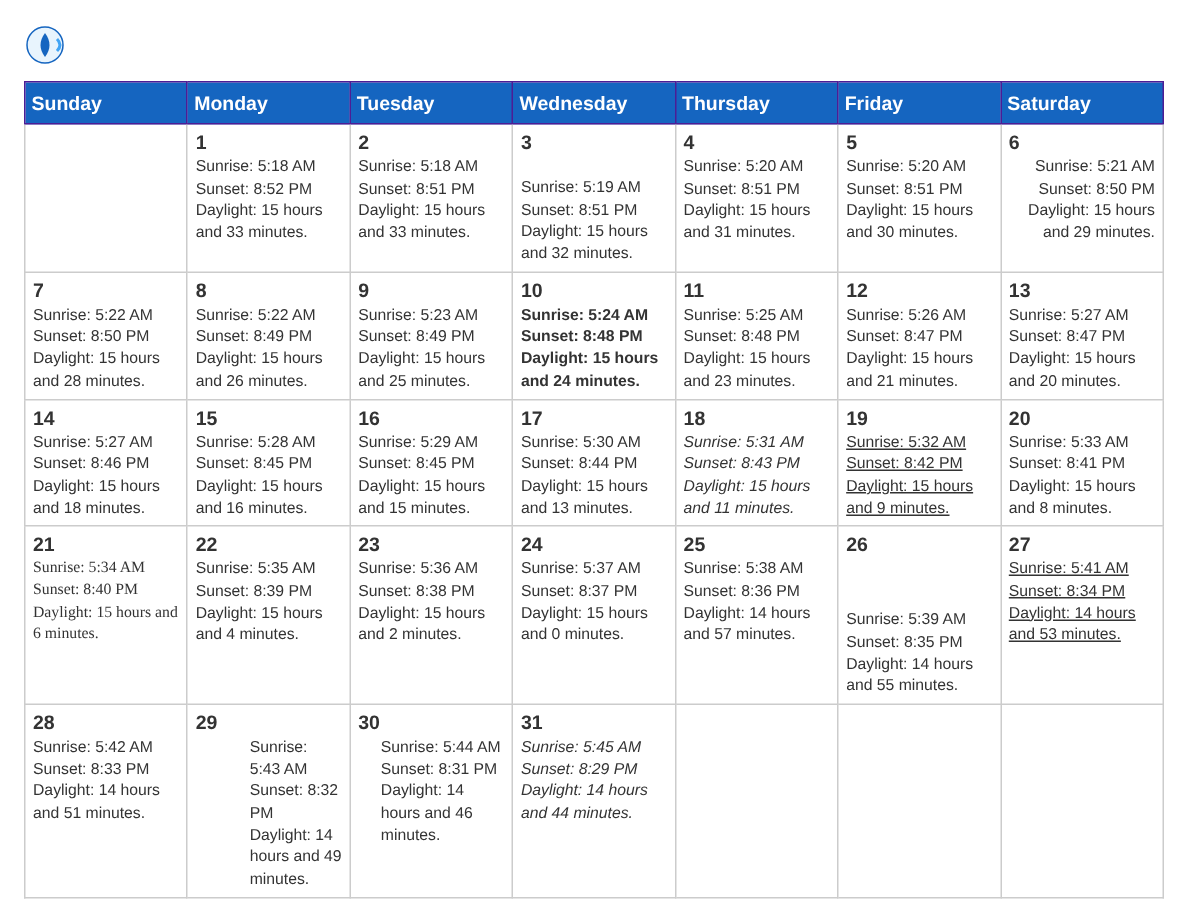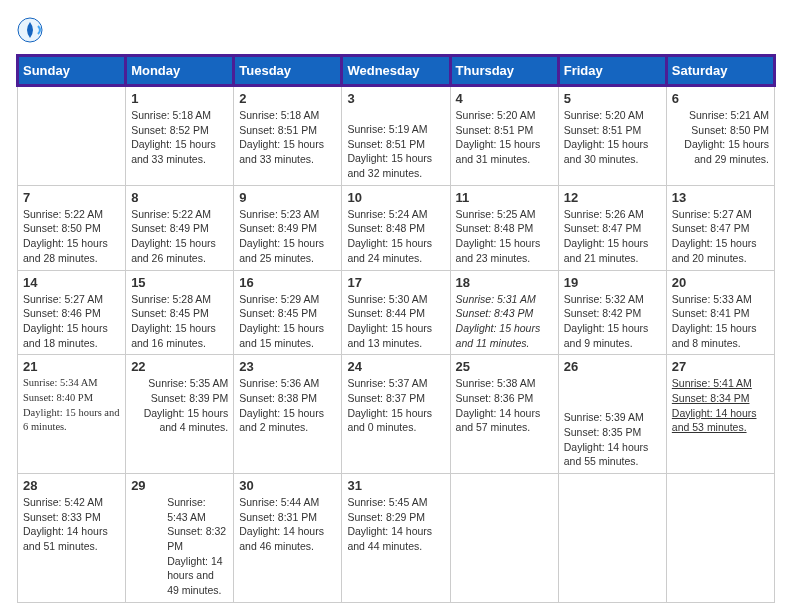--- a/index.html
+++ b/index.html
@@ -52,21 +52,21 @@
       border-collapse: collapse;
       font-size: 11px;
     }
     .calendar th {
       background-color: #1565c0;
       color: #fff;
       padding: 6px 4px;
       text-align: left;
       font-size: 13px;
       font-weight: bold;
-      border: 3px solid #4c1d95;
+      border: 1px solid #4c1d95;
     }
     .calendar td {
       border: 1px solid #ccc;
       vertical-align: top;
       padding: 4px 5px;
       width: 108px;
       min-height: 70px;
       background: #fff;
     }
     .day-number {
@@ -171,21 +171,21 @@
 Daylight: 15 hours and 26 minutes.</div>
         </td>
         <td>
           <span class="day-number">9</span>
           <div class="day-info" style="white-space: pre-line;">Sunrise: 5:23 AM
 Sunset: 8:49 PM
 Daylight: 15 hours and 25 minutes.</div>
         </td>
         <td>
           <span class="day-number">10</span>
-          <div class="day-info" style="white-space: pre-line;">Sunrise: 5:24 AM
+          <div class="day-info" style="white-space: pre-line; font-weight: bold;">Sunrise: 5:24 AM
 Sunset: 8:48 PM
 Daylight: 15 hours and 24 minutes.</div>
         </td>
         <td>
           <span class="day-number">11</span>
           <div class="day-info" style="white-space: pre-line;">Sunrise: 5:25 AM
 Sunset: 8:48 PM
 Daylight: 15 hours and 23 minutes.</div>
         </td>
         <td>
@@ -227,41 +227,41 @@
 Daylight: 15 hours and 13 minutes.</div>
         </td>
         <td>
           <span class="day-number">18</span>
           <div class="day-info" style="white-space: pre-line; font-style: italic;">Sunrise: 5:31 AM
 Sunset: 8:43 PM
 Daylight: 15 hours and 11 minutes.</div>
         </td>
         <td>
           <span class="day-number">19</span>
-          <div class="day-info" style="white-space: pre-line;">Sunrise: 5:32 AM
+          <div class="day-info" style="white-space: pre-line; text-decoration: underline;">Sunrise: 5:32 AM
 Sunset: 8:42 PM
 Daylight: 15 hours and 9 minutes.</div>
         </td>
         <td>
           <span class="day-number">20</span>
           <div class="day-info" style="white-space: pre-line;">Sunrise: 5:33 AM
 Sunset: 8:41 PM
 Daylight: 15 hours and 8 minutes.</div>
         </td>
       </tr>
       <tr>
         <td>
           <span class="day-number">21</span>
           <div class="day-info" style="white-space: pre-line; font-family: Liberation Serif, serif;">Sunrise: 5:34 AM
 Sunset: 8:40 PM
 Daylight: 15 hours and 6 minutes.</div>
         </td>
         <td>
           <span class="day-number">22</span>
-          <div class="day-info" style="white-space: pre-line; text-align: right;">Sunrise: 5:35 AM
+          <div class="day-info" style="white-space: pre-line;">Sunrise: 5:35 AM
 Sunset: 8:39 PM
 Daylight: 15 hours and 4 minutes.</div>
         </td>
         <td>
           <span class="day-number">23</span>
           <div class="day-info" style="white-space: pre-line;">Sunrise: 5:36 AM
 Sunset: 8:38 PM
 Daylight: 15 hours and 2 minutes.</div>
         </td>
         <td>
@@ -297,27 +297,27 @@
 Daylight: 14 hours and 51 minutes.</div>
         </td>
         <td>
           <span class="day-number">29</span>
           <div class="day-info" style="white-space: pre-line; margin-left: 36px;">Sunrise: 5:43 AM
 Sunset: 8:32 PM
 Daylight: 14 hours and 49 minutes.</div>
         </td>
         <td>
           <span class="day-number">30</span>
-          <div class="day-info" style="white-space: pre-line;">Sunrise: 5:44 AM
+          <div class="day-info" style="white-space: pre-line; margin-left: 15px;">Sunrise: 5:44 AM
 Sunset: 8:31 PM
 Daylight: 14 hours and 46 minutes.</div>
         </td>
         <td>
           <span class="day-number">31</span>
-          <div class="day-info" style="white-space: pre-line;">Sunrise: 5:45 AM
+          <div class="day-info" style="white-space: pre-line; font-style: italic;">Sunrise: 5:45 AM
 Sunset: 8:29 PM
 Daylight: 14 hours and 44 minutes.</div>
         </td>
         <td class="empty-cell"></td>
         <td class="empty-cell"></td>
         <td class="empty-cell"></td>
       </tr>
     </tbody>
 </table>
 

